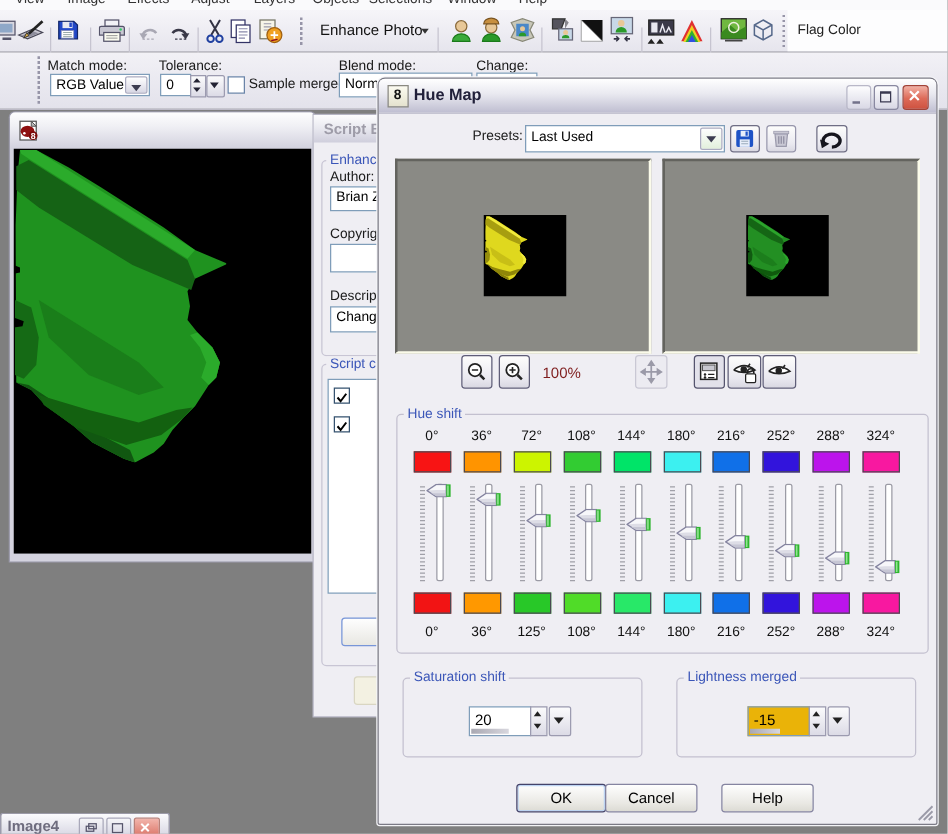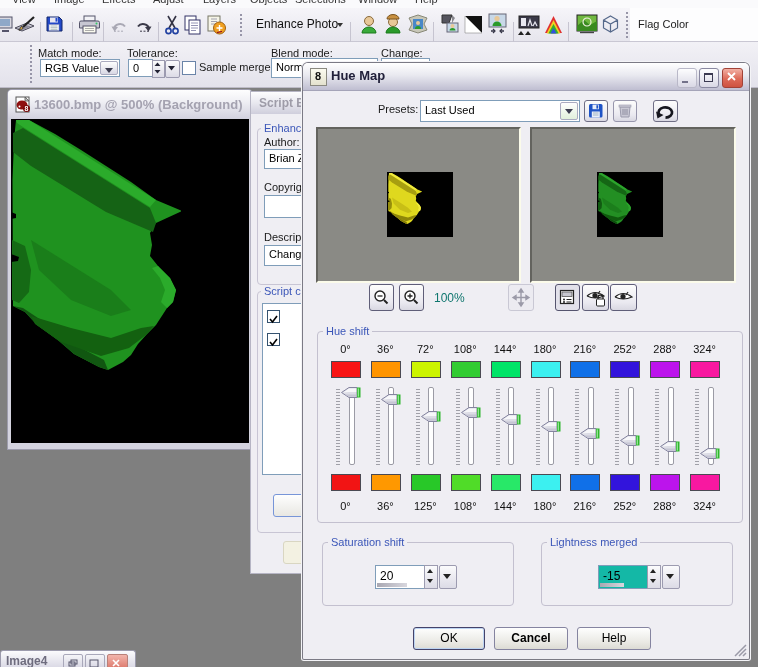--- a/index.html
+++ b/index.html
@@ -193,21 +193,20 @@
 <div id="imgwin" class="abs" style="left:8px;top:90px;width:244px;height:359px;background:#D4D3DF;border-radius:4px 4px 0 0;box-shadow:0 0 0 1px #9D9CAD;">
   <div class="abs" style="left:0;top:0;width:244px;height:29px;background:linear-gradient(#FEFEFE,#EFEFF4 40%,#D2D1DE);border-radius:4px 4px 0 0;">
     <svg class="abs" style="left:7px;top:6px;" width="17" height="17" viewBox="0 0 17 17">
       <rect x="1" y="1" width="13" height="15" fill="#fff" stroke="#555" stroke-width="1"></rect>
       <path d="M10,1 L14,5 L10,5 Z" fill="#bbb" stroke="#555" stroke-width="0.8"></path>
       <ellipse cx="7" cy="9" rx="5.5" ry="4.5" fill="#8E1010"></ellipse>
       <circle cx="11.5" cy="12.5" r="3.5" fill="#7A0A0A"></circle>
       <text x="11.5" y="15" font-size="7" fill="#fff" text-anchor="middle" font-weight="bold">8</text>
       <circle cx="4.5" cy="10.5" r="1" fill="#fff"></circle>
     </svg>
-    <div class="abs" style="left:26px;top:7px;font-size:13px;font-weight:bold;color:#A4A2B0;">13600.bmp @ 500% (Background)</div>
   </div>
   <div class="abs" style="left:3px;top:29px;width:238px;height:324px;background:#000;overflow:hidden;">
 
     <svg class="abs" style="left:0px;top:1px;" width="170" height="250" viewBox="0 0 170 250" preserveAspectRatio="none">
         <polygon points="5,0 18,0 44,14 70,30 95,46 120,62 145,80 171,91 145,103 139,113 141,125 139,136 147,146 159,158 165,170 162,182 156,188 145,205 136,214 127,224 120,235 112,242 97,250 88,247 63,234 48,221 26,205 14,192 2,186 1.5,60 3,20" fill="#1F921F"></polygon>
         <polygon points="5,0 18,0 145,80 139,87 12,7 6,3" fill="#2BAB2B"></polygon>
         <polygon points="12,8 139,88 145,103 142,112 95,92 20,46 2,32 2,13" fill="#156315"></polygon>
         <polygon points="1,120 14,126 20,150 18,172 8,183 1,180" fill="#156A15"></polygon>
         <polygon points="20,120 60,145 100,170 120,190 100,196 60,180 28,150" fill="#1A7E1A"></polygon>
         <polygon points="2,186 14,192 26,205 48,221 63,234 88,247 97,250 93,240 70,228 52,214 30,200 12,188" fill="#115711"></polygon>
@@ -353,21 +352,21 @@
         <path d="M7.5,11 L12.5,11" stroke="#222" stroke-width="1.3"></path>
       </svg>
   </div>
   <div class="xpbtn" style="left:96px;top:221px;width:23px;height:25px;border-color:#5F5E78;">
     <svg width="23" height="25" viewBox="0 0 23 25">
         <circle cx="10" cy="11" r="5" fill="#fff" stroke="#222" stroke-width="1.4"></circle>
         <path d="M14,15 L17.5,18.5" stroke="#222" stroke-width="2"></path>
         <path d="M7.5,11 L12.5,11 M10,8.5 L10,13.5" stroke="#222" stroke-width="1.3"></path>
       </svg>
   </div>
-  <div class="abs" style="left:131px;top:228px;font-size:12px;color:#0f766e;">100%</div>
+  <div class="abs" style="left:131px;top:228px;font-size:12px;color:#7f1d1d;">100%</div>
   <div class="abs" style="left:205px;top:221px;width:24px;height:25px;background:#ECEBF1;border:1px solid #C9C8D4;border-radius:3px;">
     <svg width="24" height="25" viewBox="0 0 24 25">
         <g stroke="#9B9AA8" stroke-width="1.4" fill="#9B9AA8">
           <path d="M12,6 L12,19 M5.5,12.5 L18.5,12.5"></path>
           <path d="M12,4 L14,7 L10,7 Z M12,21 L14,18 L10,18 Z M4,12.5 L7,10.5 L7,14.5 Z M20,12.5 L17,10.5 L17,14.5 Z"></path>
         </g>
       </svg>
   </div>
   <div class="abs" style="left:252px;top:221px;width:23px;height:25px;background:#E2E1EA;border:1px solid #55546E;border-radius:3px;">
     <svg width="23" height="25" viewBox="0 0 23 25">
@@ -821,40 +820,40 @@
         <path d="M5,17 L8,13 L2,13 Z" fill="#222"></path>
       </svg>
   </div>
   <div class="abs" style="left:136px;top:502px;width:16px;height:22px;background:linear-gradient(#FBFBFC,#DCDBE6);border:1px solid #9C9BB0;border-radius:2px;">
     <svg width="14" height="20">
         <path d="M3,8 L7,13 L11,8 Z" fill="#222"></path>
       </svg>
   </div>
   <div class="grp" style="left:238px;top:479px;width:190px;height:62px;"></div>
   <div class="grplbl" style="left:244px;top:473px;">Lightness merged</div>
-  <div class="abs" style="left:295px;top:502px;width:48px;height:22px;background:#14b8a6;border:1px solid #7F9DB9;">
+  <div class="abs" style="left:295px;top:502px;width:48px;height:22px;background:#eab308;border:1px solid #7F9DB9;">
     <div class="abs" style="left:4px;top:3px;font-size:12px;color:#000;">-15</div>
     <div class="abs" style="left:1px;top:17px;width:24px;height:4px;background:linear-gradient(90deg,#A9A8B2,#D8D7DE);"></div>
   </div>
   <div class="abs" style="left:344px;top:502px;width:12px;height:22px;background:linear-gradient(#FBFBFC,#DCDBE6);border:1px solid #9C9BB0;">
     <svg width="10" height="20">
         <path d="M5,3 L8,7 L2,7 Z" fill="#222"></path>
         <path d="M5,17 L8,13 L2,13 Z" fill="#222"></path>
       </svg>
   </div>
   <div class="abs" style="left:359px;top:502px;width:16px;height:22px;background:linear-gradient(#FBFBFC,#DCDBE6);border:1px solid #9C9BB0;border-radius:2px;">
     <svg width="14" height="20">
         <path d="M3,8 L7,13 L11,8 Z" fill="#222"></path>
       </svg>
   </div>
 
   <div class="abs" style="left:110px;top:564px;width:70px;height:21px;background:linear-gradient(#FEFEFE,#E9E8E3 70%,#DCDBD4);border:1px solid #44436A;border-radius:3px;box-shadow:inset 0 0 0 1px #BDD4F2;">
     <div class="abs" style="left:0;top:3px;width:70px;text-align:center;font-size:12px;color:#000;">OK</div>
   </div>
-  <div class="abs" style="left:191px;top:564px;width:72px;height:21px;background:linear-gradient(#FEFEFE,#E9E8E3 70%,#DCDBD4);border:1px solid #8584A0;border-radius:3px;font-weight:bold;">
+  <div class="abs" style="left:181px;top:564px;width:72px;height:21px;background:linear-gradient(#FEFEFE,#E9E8E3 70%,#DCDBD4);border:1px solid #8584A0;border-radius:3px;">
     <div class="abs" style="left:0;top:3px;width:72px;text-align:center;font-size:12px;color:#000;">Cancel</div>
   </div>
   <div class="abs" style="left:274px;top:564px;width:72px;height:21px;background:linear-gradient(#FEFEFE,#E9E8E3 70%,#DCDBD4);border:1px solid #8584A0;border-radius:3px;">
     <div class="abs" style="left:0;top:3px;width:72px;text-align:center;font-size:12px;color:#000;">Help</div>
   </div>
 
   <svg class="abs" style="left:430px;top:580px;" width="14" height="14">
       <path d="M13,2 L2,13 M13,6 L6,13 M13,10 L10,13" stroke="#9B9AA8" stroke-width="1.5"></path>
     </svg>
 </div>

